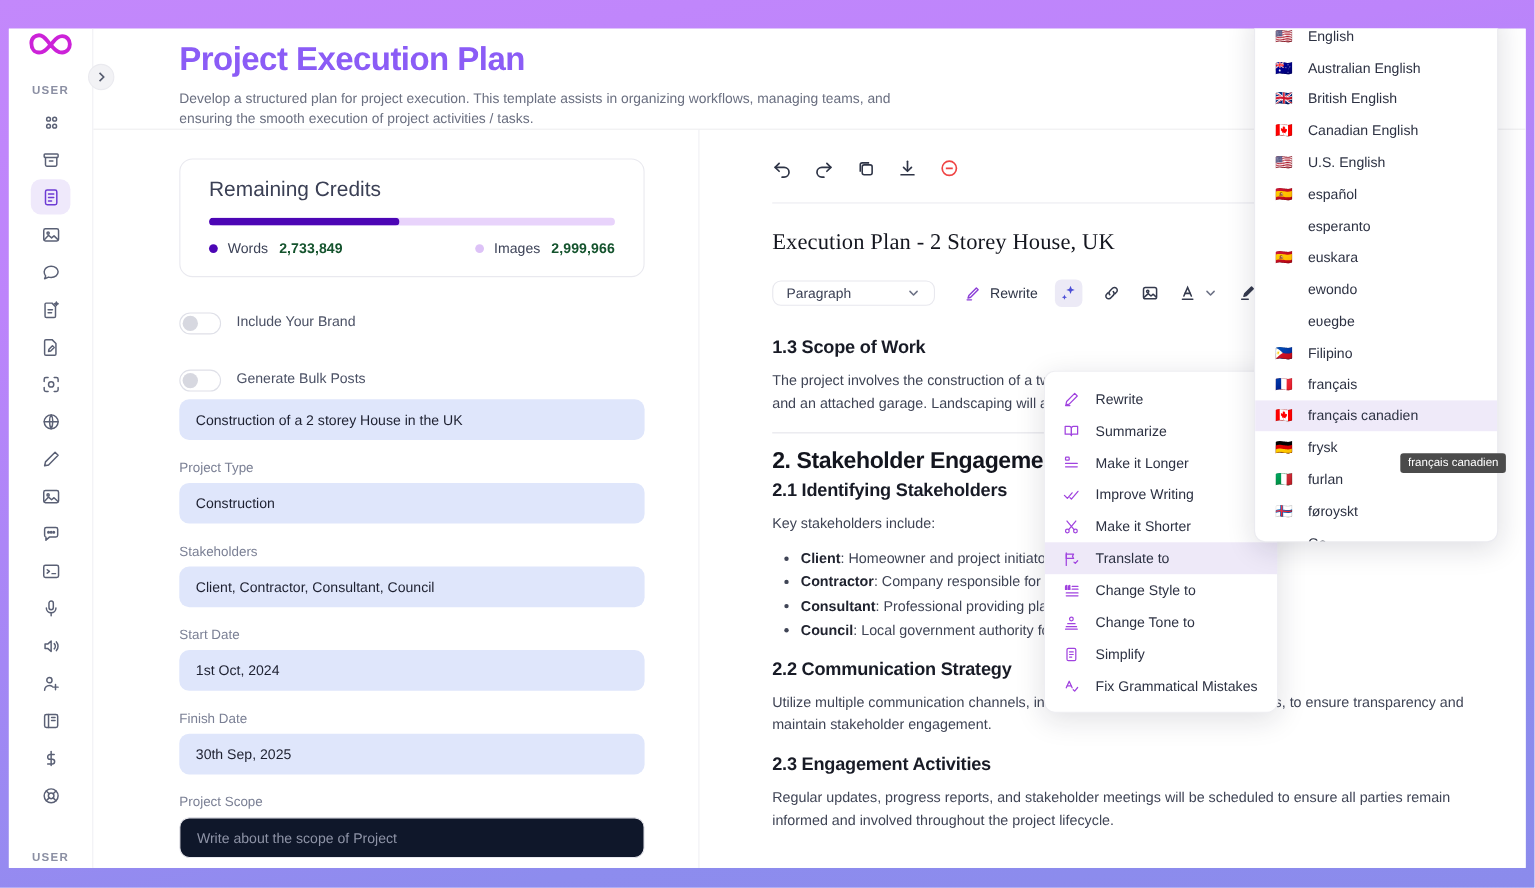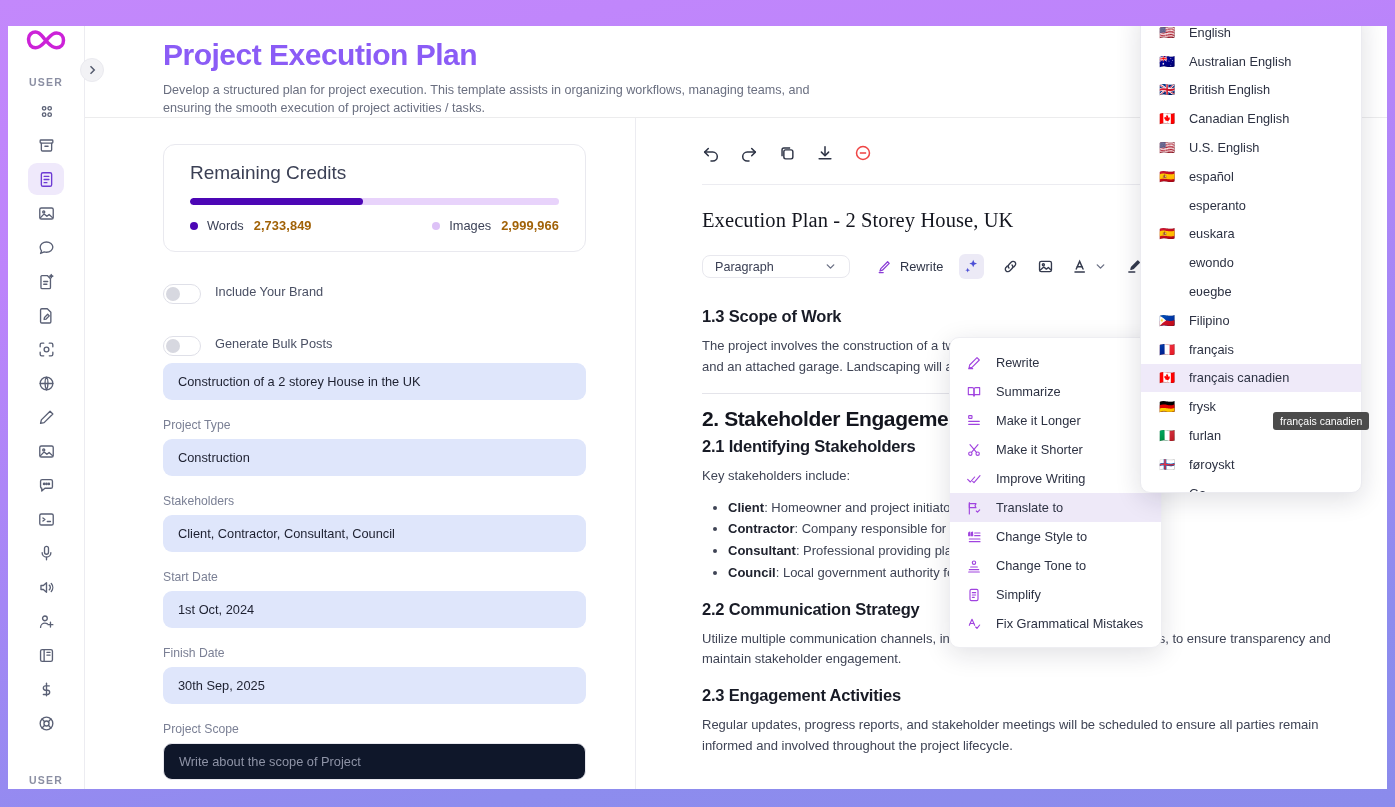--- a/index.html
+++ b/index.html
@@ -80,21 +80,21 @@
     padding: 17px 26px 18px 26px;
   }
   .credits-title { font-size: 19px; color: #3b4055; font-weight: 500; }
   .bar-track { margin-top: 14px; height: 7px; border-radius: 4px; background: #e8d3fb; position: relative; overflow:hidden;}
   .bar-fill { position:absolute; left:0; top:0; bottom:0; border-radius: 4px; background: #4c06b5; }
   .legend { margin-top: 13px; display:flex; align-items:center; }
   .legend-item { display:flex; align-items:center; font-size: 12.8px; color:#2d3142;}
   .legend-item.right { margin-left: auto; }
   .dot { width:8px; height:8px; border-radius:50%; margin-right: 9px; }
   .legend-name { color:#3c4257; }
-  .legend-val { margin-left: 10px; font-weight: 600; color:#a16207; letter-spacing:0.1px; }
+  .legend-val { margin-left: 10px; font-weight: 600; color:#14532d; letter-spacing:0.1px; }
 
   .toggle-row { display:flex; align-items:flex-start; margin-top: 32px; }
   .toggle {
     width: 38px; height: 20px; border-radius: 11px; background:#fff;
     border: 1.4px solid #dfe0e8; position:relative; cursor:pointer; flex:none;
   }
   .toggle .knob {
     position:absolute; left: 2px; top: 2px; width: 14px; height: 14px;
     border-radius:50%; background:#d7d8e0;
   }
@@ -572,36 +572,36 @@
           <svg viewBox="0 0 24 24" fill="none" stroke="currentColor" stroke-width="1.7" stroke-linecap="round" stroke-linejoin="round" style="width: 16px; height: 16px;">
             <rect x="4" y="4" width="5" height="4" rx="1"></rect>
             <path d="M4 12.5h16M4 17h16"></path>
           </svg>
         </span>
         <span>Make it Longer</span>
       </div>
       <div class="ai-item">
         <span style="display: flex;">
           <svg viewBox="0 0 24 24" fill="none" stroke="currentColor" stroke-width="1.7" stroke-linecap="round" stroke-linejoin="round" style="width: 16px; height: 16px;">
+            <path d="M2.5 12.5l4 4L13 9"></path>
+            <path d="M10 15.5l2 2L21 7"></path>
+          </svg>
+        </span>
+        <span>Improve Writing</span>
+      </div>
+      <div class="ai-item">
+        <span style="display: flex;">
+          <svg viewBox="0 0 24 24" fill="none" stroke="currentColor" stroke-width="1.7" stroke-linecap="round" stroke-linejoin="round" style="width: 16px; height: 16px;">
             <circle cx="6.5" cy="17.5" r="2.5"></circle>
             <circle cx="17.5" cy="17.5" r="2.5"></circle>
             <path d="M8.3 15.7L18 4M15.7 15.7L6 4"></path>
           </svg>
         </span>
         <span>Make it Shorter</span>
       </div>
-      <div class="ai-item">
-        <span style="display: flex;">
-          <svg viewBox="0 0 24 24" fill="none" stroke="currentColor" stroke-width="1.7" stroke-linecap="round" stroke-linejoin="round" style="width: 16px; height: 16px;">
-            <path d="M2.5 12.5l4 4L13 9"></path>
-            <path d="M10 15.5l2 2L21 7"></path>
-          </svg>
-        </span>
-        <span>Improve Writing</span>
-      </div>
       <div class="ai-item hl">
         <span style="display: flex;">
           <svg viewBox="0 0 24 24" fill="none" stroke="currentColor" stroke-width="1.7" stroke-linecap="round" stroke-linejoin="round" style="width: 16px; height: 16px;">
             <path d="M5 21V4"></path>
             <path d="M5 5.5h10l-1.5 3 1.5 3H5z"></path>
             <path d="M15.5 16.5l1.8 1.8 3.2-3.6"></path>
           </svg>
         </span>
         <span>Translate to</span>
       </div>

